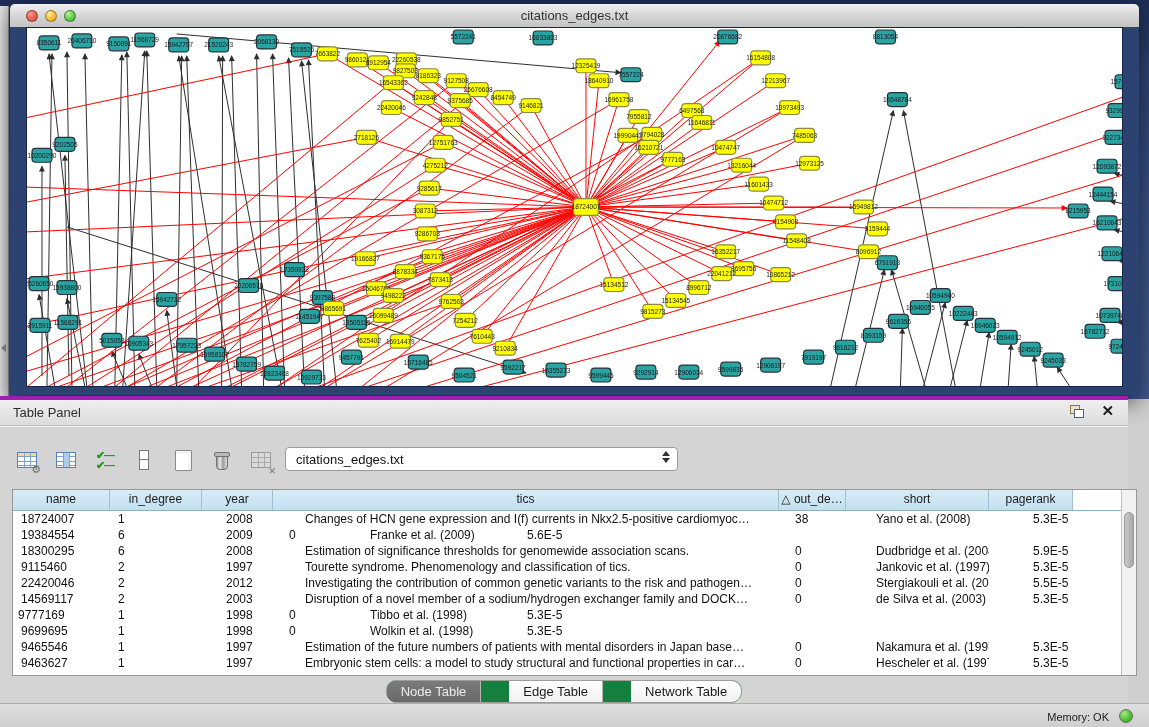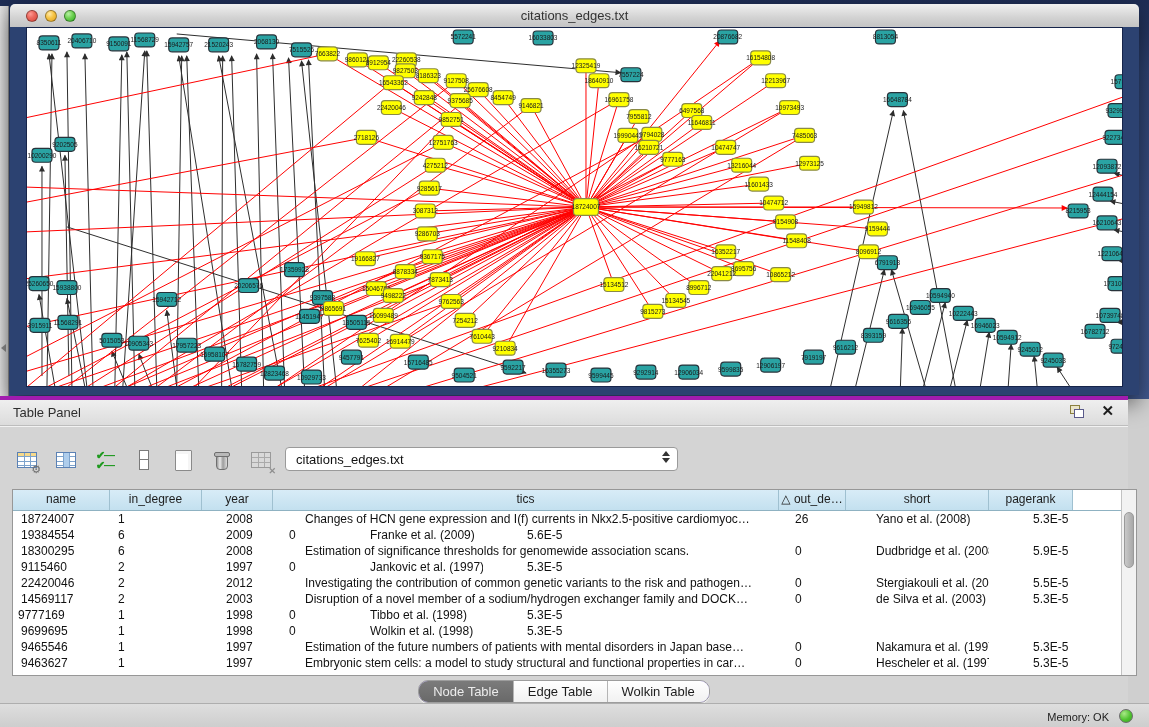--- a/index.html
+++ b/index.html
@@ -64,21 +64,21 @@
   
   .data-table{position:absolute;left:12px;top:62px;width:1125px;height:187px;background:#fff;border:1px solid #979797;box-sizing:border-box;overflow:hidden;}
   .thead{display:flex;height:20px;border-bottom:1px solid #8fb2c2;}
   .th{background:linear-gradient(180deg,#d8ecf7,#c3e0ef);border-right:1px solid #9fc0d0;box-sizing:border-box;font-size:12px;color:#1c1c1c;text-align:center;line-height:19px;overflow:hidden;white-space:nowrap;}
   .trow{display:flex;height:16px;}
   .td{font-size:12px;color:#111;box-sizing:border-box;white-space:nowrap;overflow:hidden;line-height:16px;}
   .vscroll{position:absolute;right:0;top:0;bottom:0;width:14px;background:#f2f2f2;border-left:1px solid #c2c2c2;}
   .vthumb{position:absolute;left:1.5px;top:22px;width:10px;height:56px;border-radius:5px;background:linear-gradient(90deg,#c9c9c9,#a8a8a8);border:1px solid #9a9a9a;box-sizing:border-box;}
   
   .tabs-row{position:absolute;left:0;right:0;top:253px;height:24px;display:flex;justify-content:center;}
-  .seg-control{display:flex;height:21px;border:1px solid #9d9d9d;border-radius:10px;overflow:hidden;background:#c4b5fd;box-shadow:0 1px 0 rgba(255,255,255,.7);}
+  .seg-control{display:flex;height:21px;border:1px solid #9d9d9d;border-radius:10px;overflow:hidden;background:#15803d;box-shadow:0 1px 0 rgba(255,255,255,.7);gap:28px;}
   .seg{padding:0 14px;font-size:13px;line-height:21px;color:#1c1c1c;border-right:1px solid #b5b5b5;background:linear-gradient(180deg,#ffffff,#f1f1f1);}
   .seg:last-child{border-right:none;}
   .seg.selected{background:linear-gradient(180deg,#7b7b7b,#696969);color:#ececec;}
   
   .status-bar{position:absolute;left:0;bottom:0;width:1149px;height:27px;background:linear-gradient(180deg,#dedede,#cbcbcb);border-top:1px solid #aeaeae;}
   .memory{position:absolute;right:40px;top:7px;font-size:11px;color:#1d1d1d;text-align:right;}
   .mem-dot{position:absolute;right:16px;top:5px;width:14px;height:14px;border-radius:50%;border:1px solid #6b6b6b;background:radial-gradient(circle at 35% 30%,#a9e887,#4fc230 55%,#36a51d);box-sizing:border-box;}
 </style>
 </head>
 <body>
@@ -869,21 +869,21 @@
           <div class="th" style="width:67px">△ out_de…</div>
           <div class="th" style="width:143px">short</div>
           <div class="th" style="width:84px">pagerank</div>
         </div>
       <div id="tbody">
           <div class="trow">
             <div class="td" style="width:97px;padding-left:8px">18724007</div>
             <div class="td" style="width:92px;padding-left:8px">1</div>
             <div class="td" style="width:71px;padding-left:24px">2008</div>
             <div class="td" style="width:506px;padding-left:32px">Changes of HCN gene expression and I(f) currents in Nkx2.5-positive cardiomyoc…</div>
-            <div class="td" style="width:67px;padding-left:16px">26</div>
+            <div class="td" style="width:67px;padding-left:16px">38</div>
             <div class="td" style="width:143px;padding-left:30px">Yano et al. (2008)</div>
             <div class="td" style="width:84px;padding-left:44px">5.3E-5</div>
           </div>
           <div class="trow">
             <div class="td" style="width:97px;padding-left:8px">19384554</div>
             <div class="td" style="width:92px;padding-left:8px">6</div>
             <div class="td" style="width:71px;padding-left:24px">2009</div>
             <div class="td" style="width:67px;padding-left:16px">0</div>
             <div class="td" style="width:143px;padding-left:30px">Franke et al. (2009)</div>
             <div class="td" style="width:84px;padding-left:44px">5.6E-5</div>
@@ -894,20 +894,21 @@
             <div class="td" style="width:71px;padding-left:24px">2008</div>
             <div class="td" style="width:506px;padding-left:32px">Estimation of significance thresholds for genomewide association scans.</div>
             <div class="td" style="width:67px;padding-left:16px">0</div>
             <div class="td" style="width:143px;padding-left:30px">Dudbridge et al. (2008)</div>
             <div class="td" style="width:84px;padding-left:44px">5.9E-5</div>
           </div>
           <div class="trow">
             <div class="td" style="width:97px;padding-left:8px">9115460</div>
             <div class="td" style="width:92px;padding-left:8px">2</div>
             <div class="td" style="width:71px;padding-left:24px">1997</div>
+            <div class="td" style="width:506px;padding-left:32px">Tourette syndrome. Phenomenology and classification of tics.</div>
             <div class="td" style="width:67px;padding-left:16px">0</div>
             <div class="td" style="width:143px;padding-left:30px">Jankovic et al. (1997)</div>
             <div class="td" style="width:84px;padding-left:44px">5.3E-5</div>
           </div>
           <div class="trow">
             <div class="td" style="width:97px;padding-left:8px">22420046</div>
             <div class="td" style="width:92px;padding-left:8px">2</div>
             <div class="td" style="width:71px;padding-left:24px">2012</div>
             <div class="td" style="width:506px;padding-left:32px">Investigating the contribution of common genetic variants to the risk and pathogen…</div>
             <div class="td" style="width:67px;padding-left:16px">0</div>
@@ -959,21 +960,21 @@
           </div>
         </div>
       <div class="vscroll">
           <div class="vthumb"></div>
         </div>
     </div>
     <div class="tabs-row">
       <div class="seg-control" id="tabs">
           <div class="seg selected">Node Table</div>
           <div class="seg">Edge Table</div>
-          <div class="seg">Wolkin Table</div>
+          <div class="seg">Network Table</div>
         </div>
     </div>
   </div>
   <div class="status-bar">
     <div class="memory">Memory: OK</div>
     <div class="mem-dot"></div>
   </div>
 </div>
 
 </body></html>

